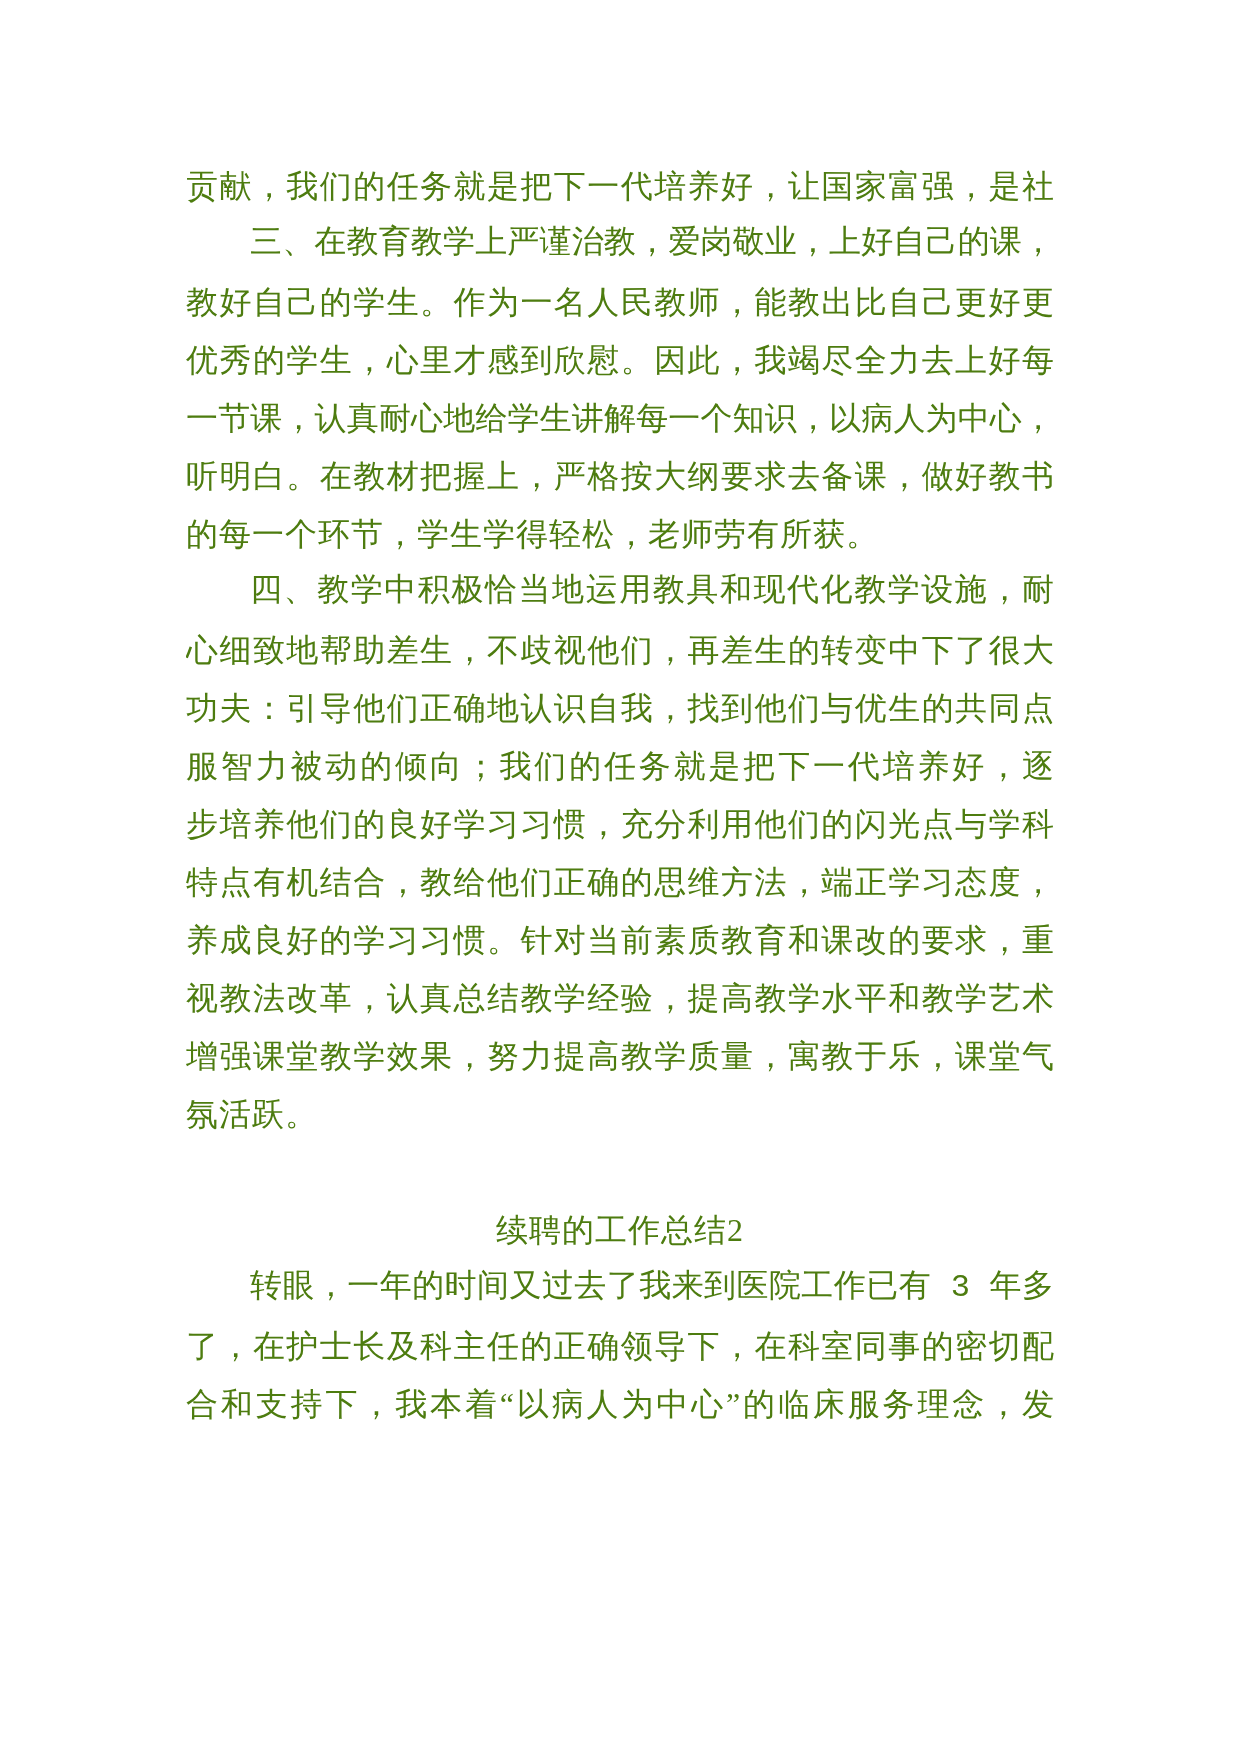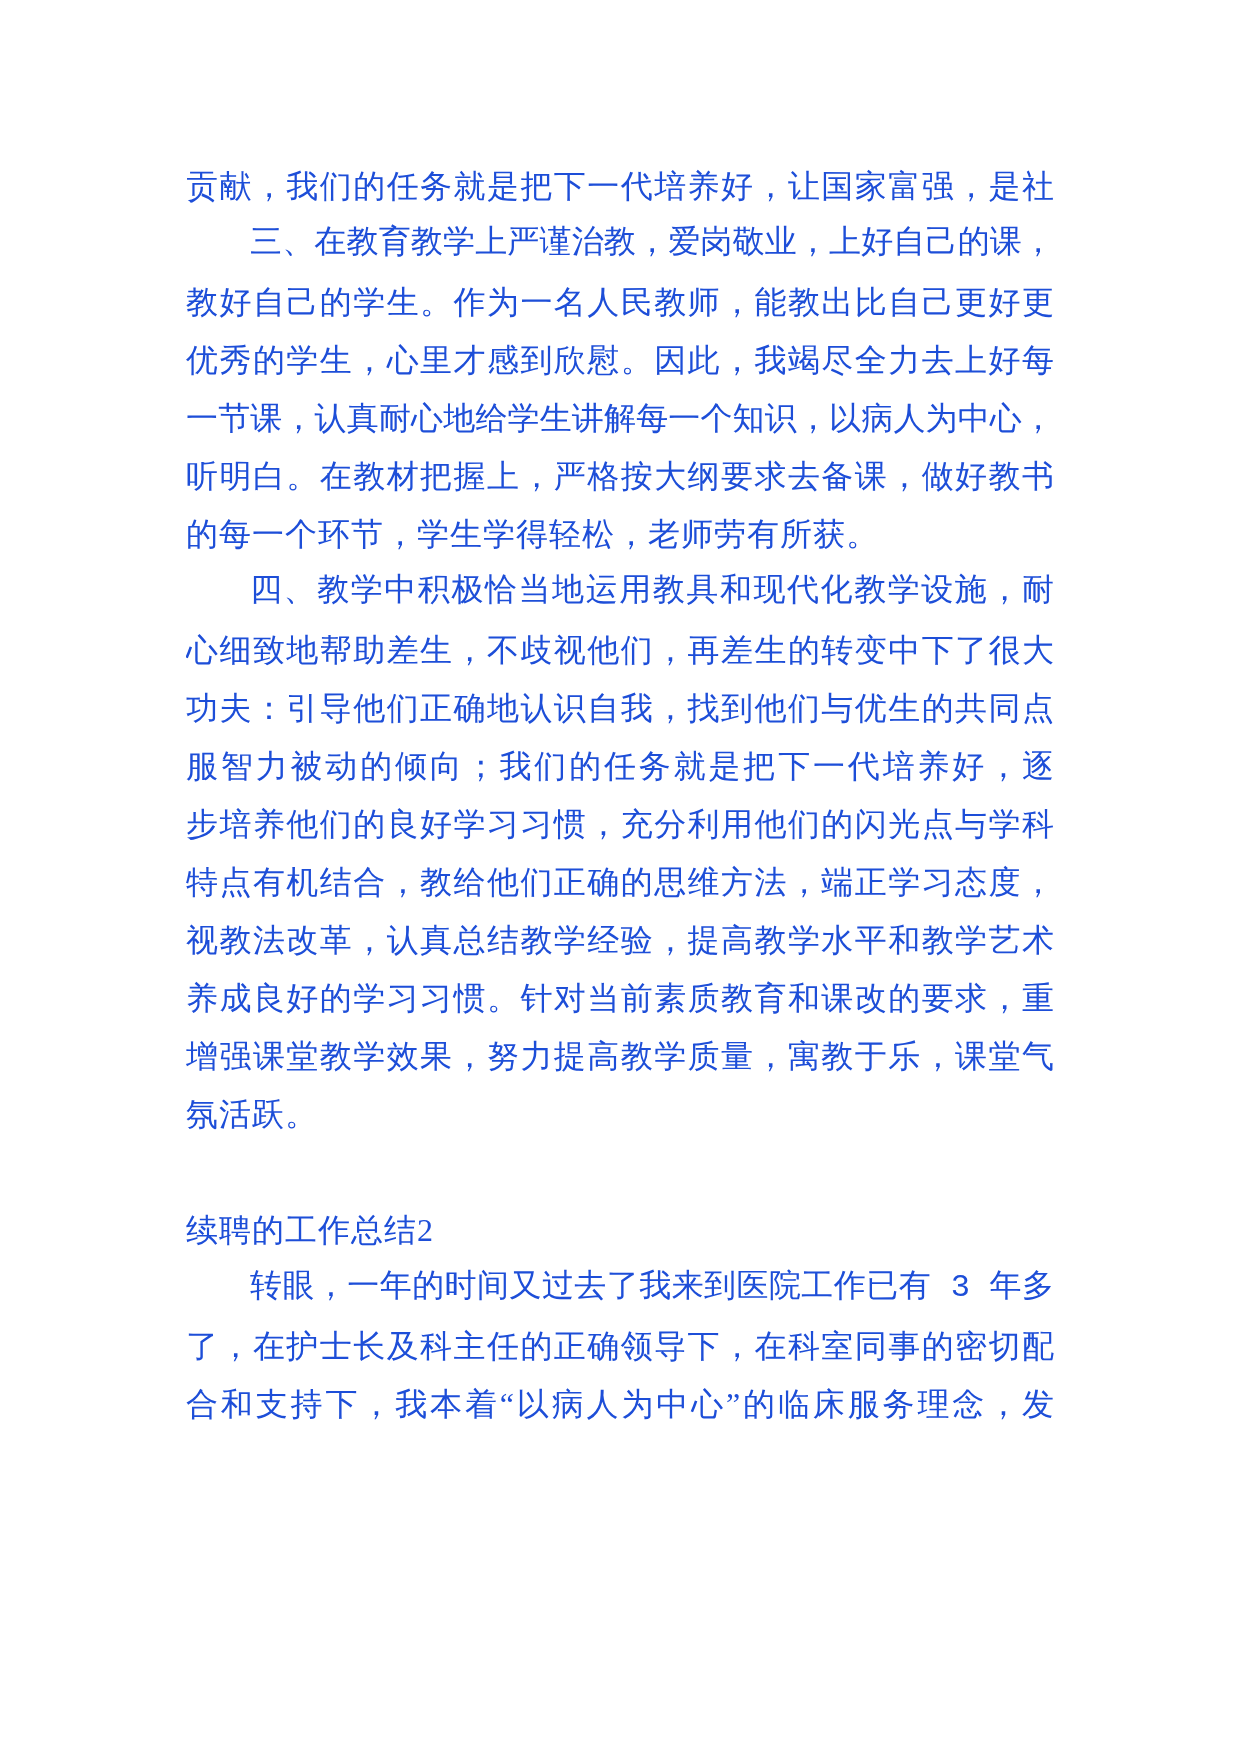--- a/index.html
+++ b/index.html
@@ -15,40 +15,40 @@
     overflow: hidden;
   }
   .textcol {
     position: absolute;
     left: 186px;
     top: 157px;
     width: 868px;
     font-family: "Liberation Serif", "DejaVu Serif", serif;
     font-size: 32px;
     line-height: 58px;
-    color: #1d4ed8;
+    color: #4d7c0f;
     font-weight: 400;
   }
   .line {
     height: 58px;
     text-align: justify;
     text-align-last: justify;
     overflow: hidden;
   }
   .line.endline {
     text-align-last: left;
     letter-spacing: 1px;
   }
   .line.indent {
     text-indent: 64px;
     font-family: Liberation Mono, monospace;
   }
   .heading {
     height: 58px;
-    text-align: left;
+    text-align: center;
     letter-spacing: 1px;
     overflow: hidden;
   }
   .spacer {
     height: 58px;
   }
 </style>
 </head>
 <body>
 
@@ -60,22 +60,22 @@
       <div class="line">优秀的学生，心里才感到欣慰。因此，我竭尽全力去上好每</div>
       <div class="line">一节课，认真耐心地给学生讲解每一个知识，以病人为中心，</div>
       <div class="line">听明白。在教材把握上，严格按大纲要求去备课，做好教书</div>
       <div class="line endline">的每一个环节，学生学得轻松，老师劳有所获。</div>
       <div class="line indent">四、教学中积极恰当地运用教具和现代化教学设施，耐</div>
       <div class="line">心细致地帮助差生，不歧视他们，再差生的转变中下了很大</div>
       <div class="line">功夫：引导他们正确地认识自我，找到他们与优生的共同点</div>
       <div class="line">服智力被动的倾向；我们的任务就是把下一代培养好，逐</div>
       <div class="line">步培养他们的良好学习习惯，充分利用他们的闪光点与学科</div>
       <div class="line">特点有机结合，教给他们正确的思维方法，端正学习态度，</div>
+      <div class="line">养成良好的学习习惯。针对当前素质教育和课改的要求，重</div>
       <div class="line">视教法改革，认真总结教学经验，提高教学水平和教学艺术</div>
-      <div class="line">养成良好的学习习惯。针对当前素质教育和课改的要求，重</div>
       <div class="line">增强课堂教学效果，努力提高教学质量，寓教于乐，课堂气</div>
       <div class="line endline">氛活跃。</div>
       <div class="spacer"></div>
       <div class="heading">续聘的工作总结2</div>
       <div class="line indent">转眼，一年的时间又过去了我来到医院工作已有 3 年多</div>
       <div class="line">了，在护士长及科主任的正确领导下，在科室同事的密切配</div>
       <div class="line">合和支持下，我本着“以病人为中心”的临床服务理念，发</div>
     </div>
 </div>
 

